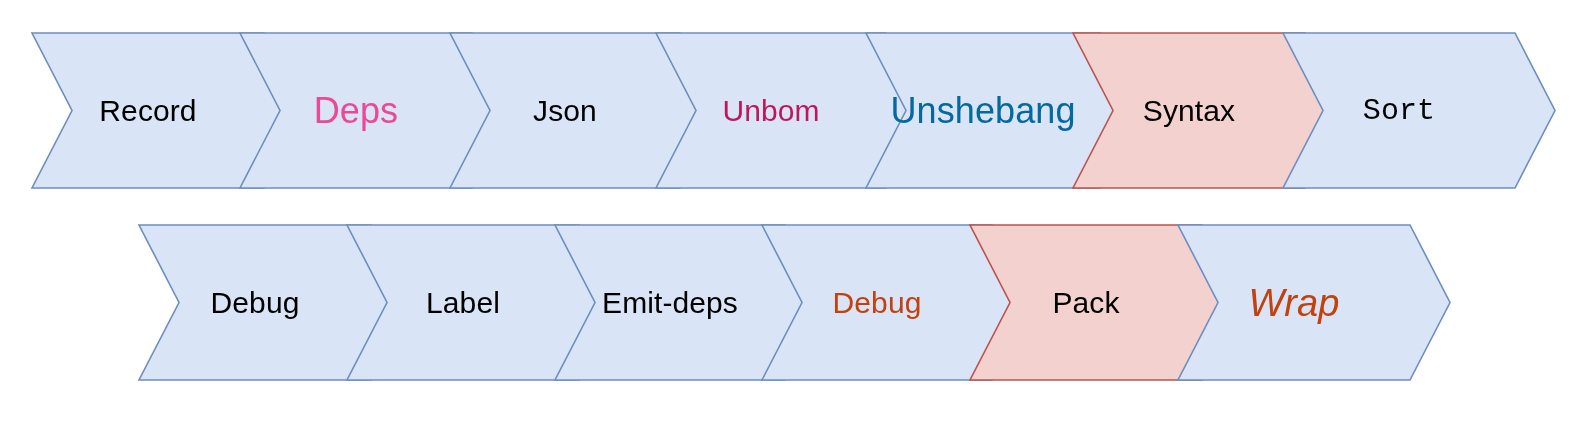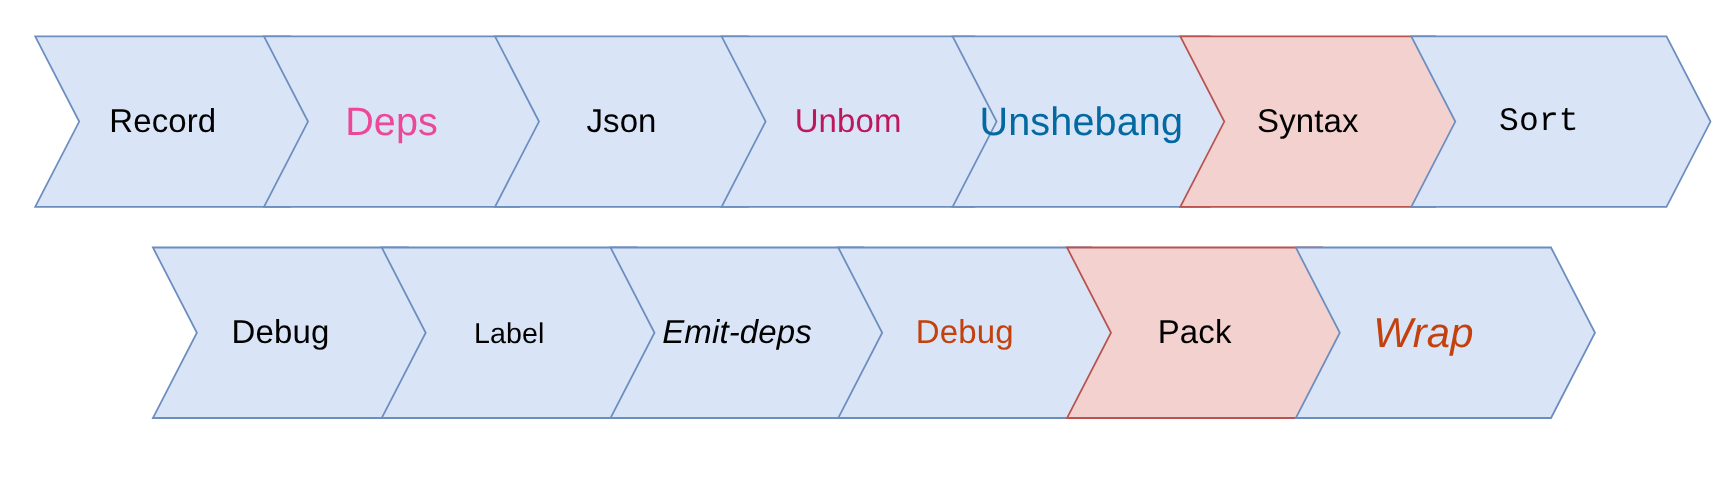--- a/index.html
+++ b/index.html
@@ -111,27 +111,27 @@
       <div class="chevron" style="left: 139px; width: 232px;">
         <svg width="272" height="155" viewBox="0 0 272 155">
           <polygon points="0,0 232,0 272,77.5 232,155 0,155 40,77.5" fill="#dae4f7" stroke="#6c8ebf" stroke-width="1.6" stroke-linejoin="miter"></polygon>
         </svg>
         <div class="chev-label" style="color: rgb(0, 0, 0); font-size: 30px;">Debug</div>
       </div>
       <div class="chevron" style="left: 347px; width: 232px;">
         <svg width="272" height="155" viewBox="0 0 272 155">
           <polygon points="0,0 232,0 272,77.5 232,155 0,155 40,77.5" fill="#dae4f7" stroke="#6c8ebf" stroke-width="1.6" stroke-linejoin="miter"></polygon>
         </svg>
-        <div class="chev-label" style="color: rgb(0, 0, 0); font-size: 26px;">Label</div>
+        <div class="chev-label" style="color: rgb(0, 0, 0); font-size: 30px;">Label</div>
       </div>
       <div class="chevron" style="left: 555px; width: 230px;">
         <svg width="270" height="155" viewBox="0 0 270 155">
           <polygon points="0,0 230,0 270,77.5 230,155 0,155 40,77.5" fill="#dae4f7" stroke="#6c8ebf" stroke-width="1.6" stroke-linejoin="miter"></polygon>
         </svg>
-        <div class="chev-label" style="color: rgb(0, 0, 0); font-size: 30px; font-style: italic;">Emit-deps</div>
+        <div class="chev-label" style="color: rgb(0, 0, 0); font-size: 30px;">Emit-deps</div>
       </div>
       <div class="chevron" style="left: 762px; width: 230px;">
         <svg width="270" height="155" viewBox="0 0 270 155">
           <polygon points="0,0 230,0 270,77.5 230,155 0,155 40,77.5" fill="#dae4f7" stroke="#6c8ebf" stroke-width="1.6" stroke-linejoin="miter"></polygon>
         </svg>
         <div class="chev-label" style="color: #c2410c; font-size: 30px;">Debug</div>
       </div>
       <div class="chevron" style="left: 970px; width: 232px;">
         <svg width="272" height="155" viewBox="0 0 272 155">
           <polygon points="0,0 232,0 272,77.5 232,155 0,155 40,77.5" fill="#f3d1cf" stroke="#b85450" stroke-width="1.6" stroke-linejoin="miter"></polygon>

